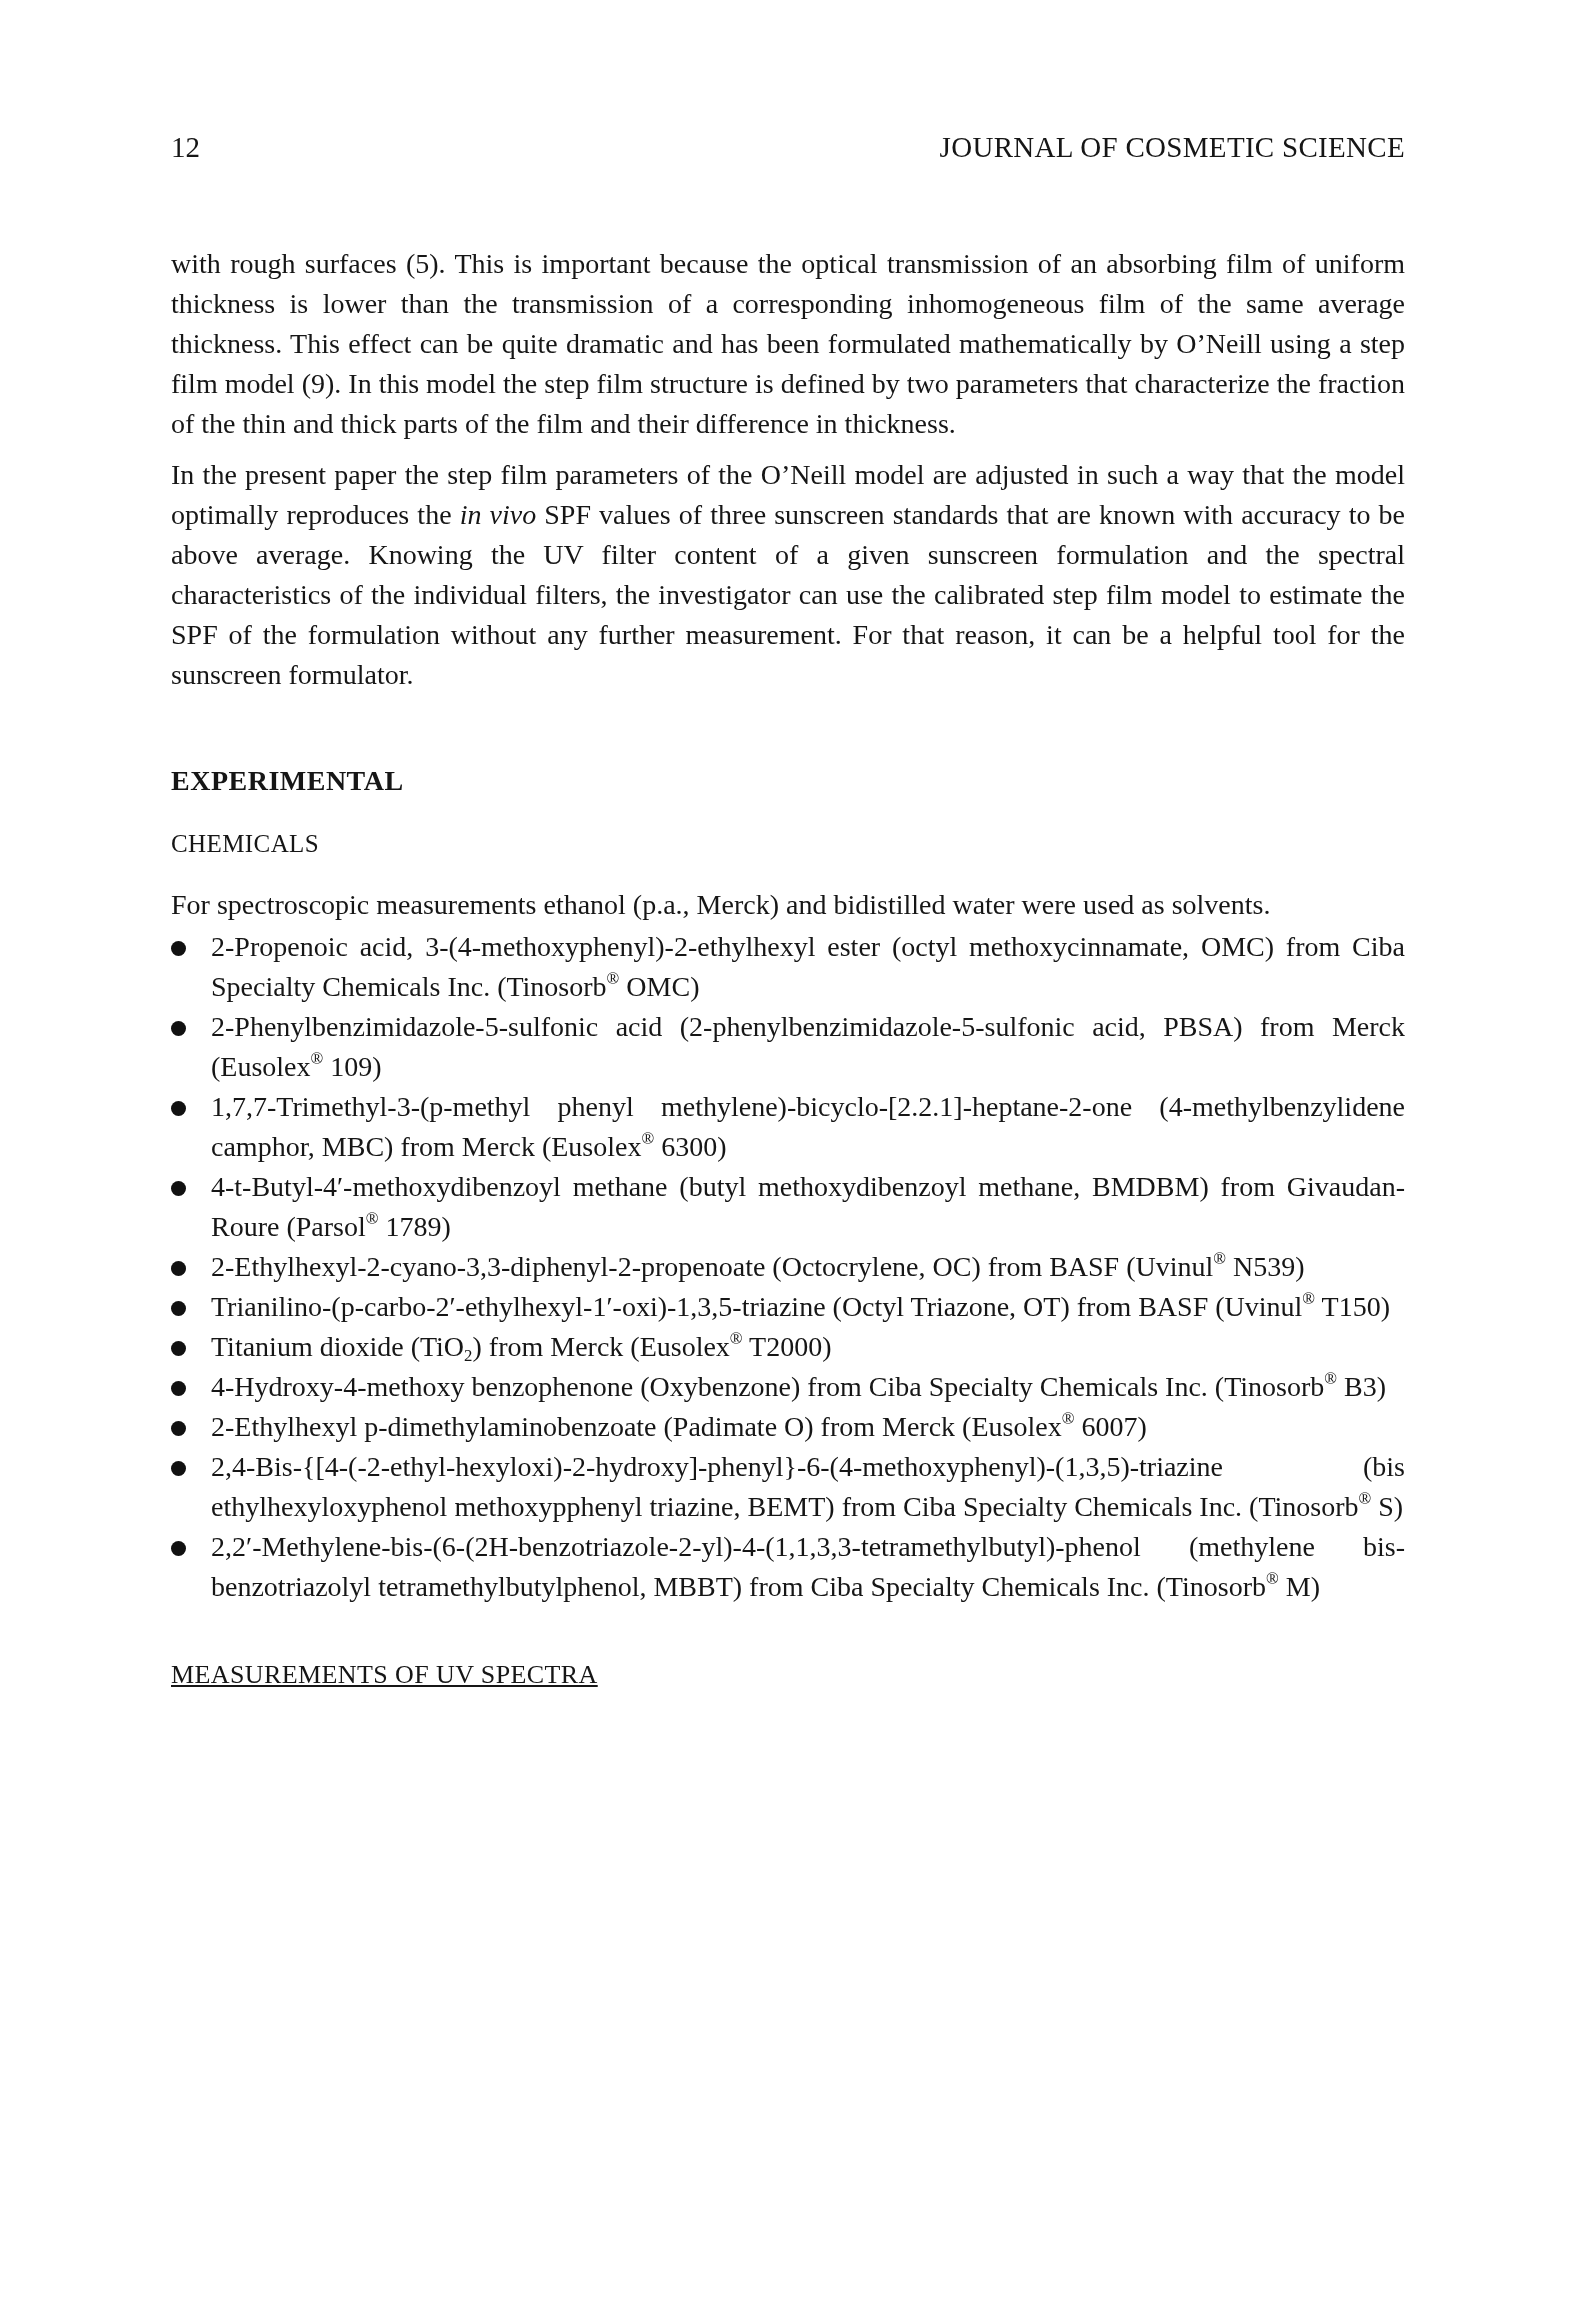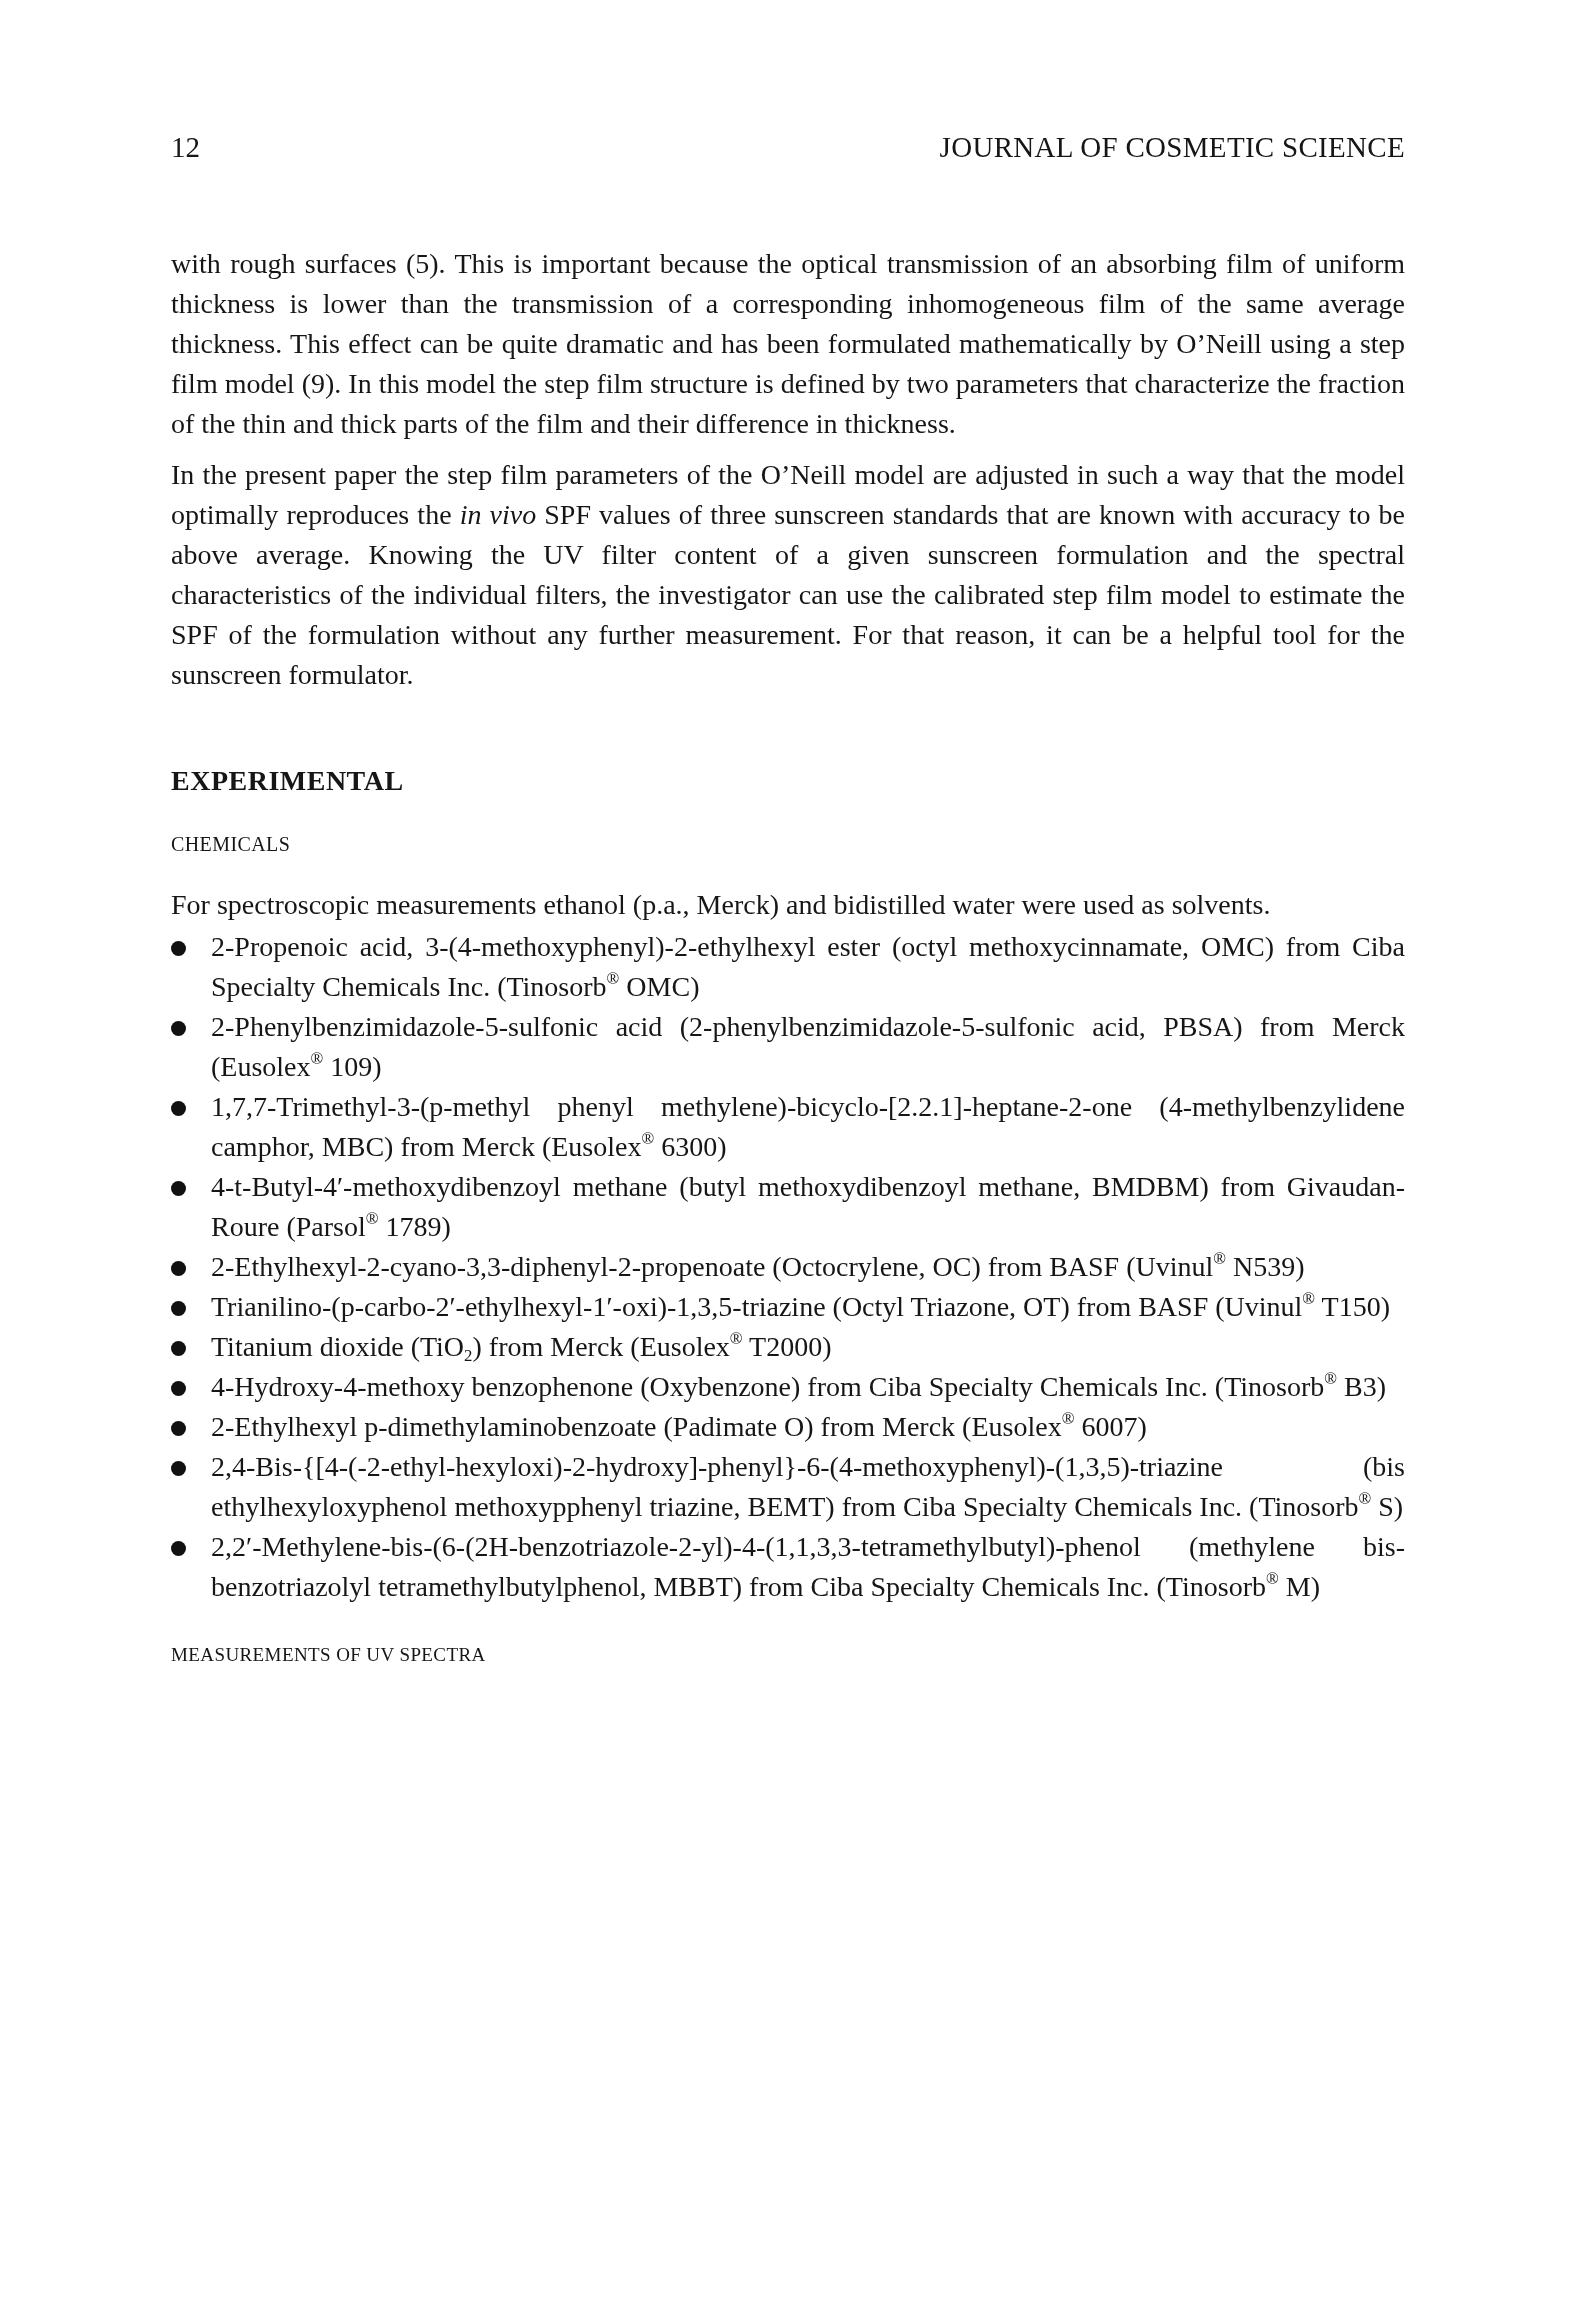--- a/index.html
+++ b/index.html
@@ -21,38 +21,38 @@
   }
   p { margin: 0; text-align: justify; text-align-last: left; }
   p + p { margin-top: 10.6px; }
   em { font-style: italic; }
 
   .h-section {
     margin-top: 66px; font-weight: bold; font-size: 28px; line-height: 40px;
     letter-spacing: 0.5px;
   }
   .h-sub {
-    margin-top: 23px; font-size: 20px; line-height: 40px; letter-spacing: 0.4px;
+    margin-top: 23px; font-size: 25px; line-height: 40px; letter-spacing: 0.4px;
     text-transform: uppercase;
   }
   .after-sub { margin-top: 21px; }
   .p-gap { margin-top: 13.4px; }
 
   ul.filters { list-style: none; margin: 2.9px 0 0 0; padding: 0; }
   ul.filters li {
     position: relative; padding-left: 40px; text-align: justify; text-align-last: left;
   }
   ul.filters li .bullet {
     position: absolute; left: 0; top: 13.4px; width: 15.4px; height: 15.4px;
     border-radius: 50%; background: #111;
   }
   sup { font-size: 0.6em; line-height: 0; vertical-align: 0.7em; }
   sub { font-size: 0.6em; line-height: 0; vertical-align: -0.3em; }
 
-  .h-sub2 { margin-top: 28px; font-size: 19px; line-height: 40px; letter-spacing: 0.4px; }
+  .h-sub2 { margin-top: 48px; font-size: 26px; line-height: 40px; letter-spacing: 0.4px; text-decoration: underline; }
   .last-para { margin-top: 20px; }
 </style>
 </head>
 <body>
 
 <div class="page-header">
   <span class="page-number">12</span>
   <span class="journal-title">JOURNAL OF COSMETIC SCIENCE</span>
 </div>
 

